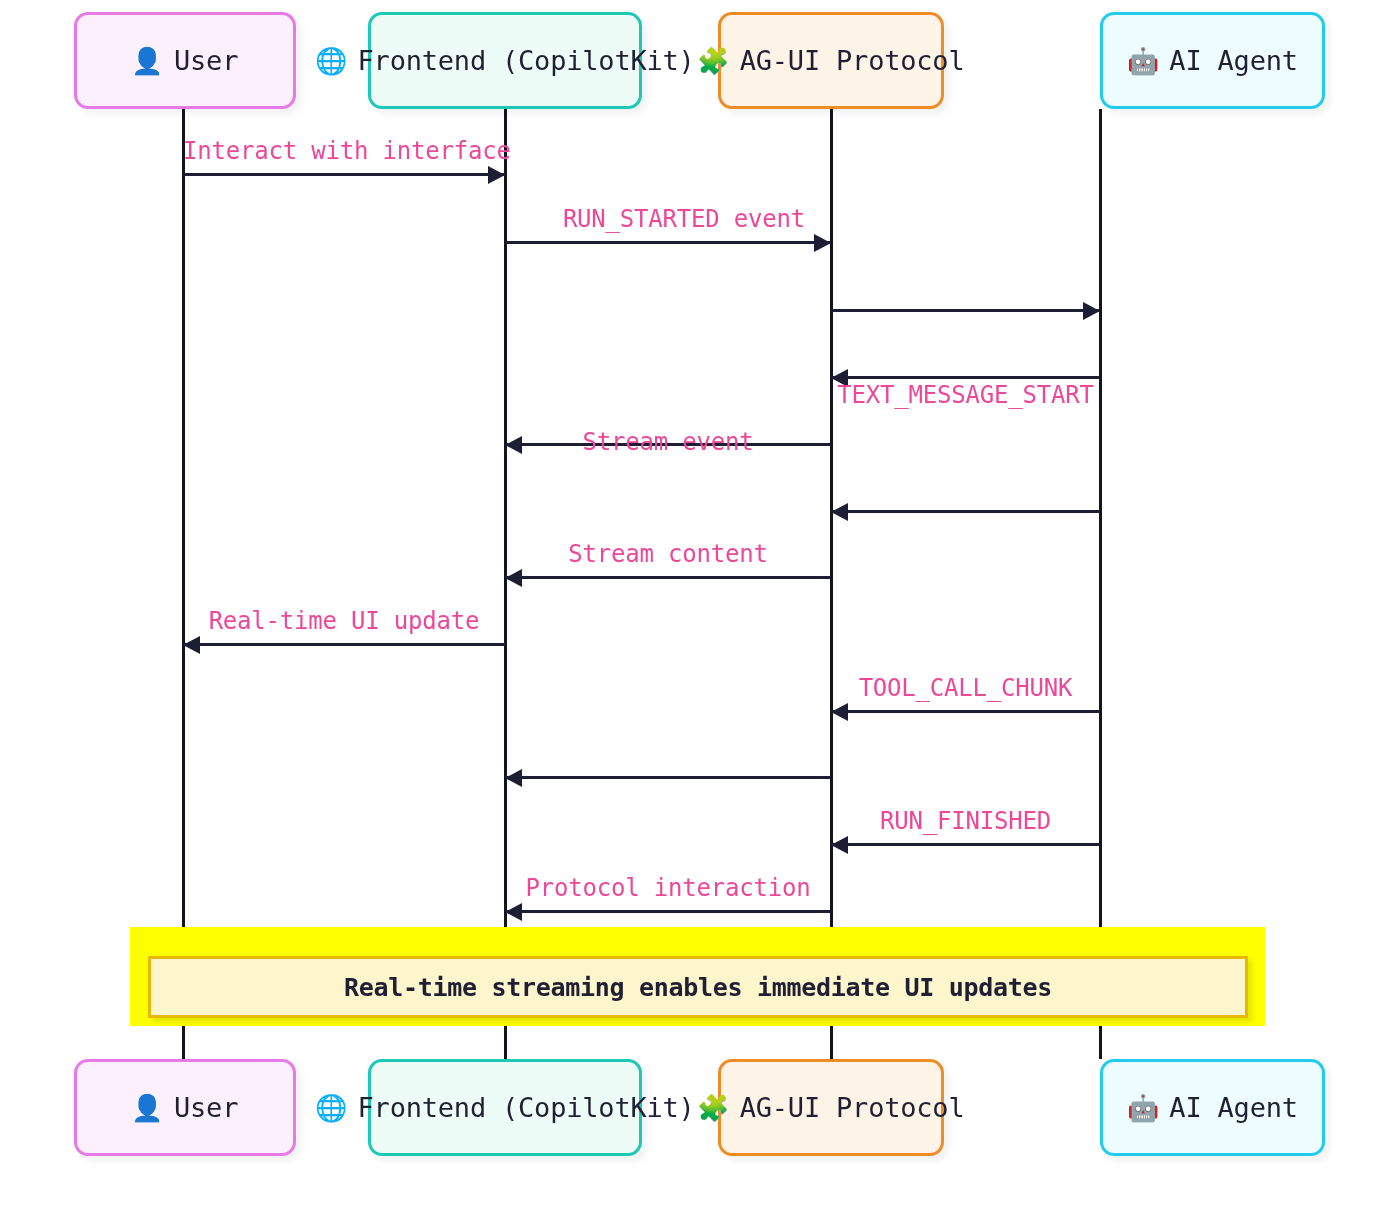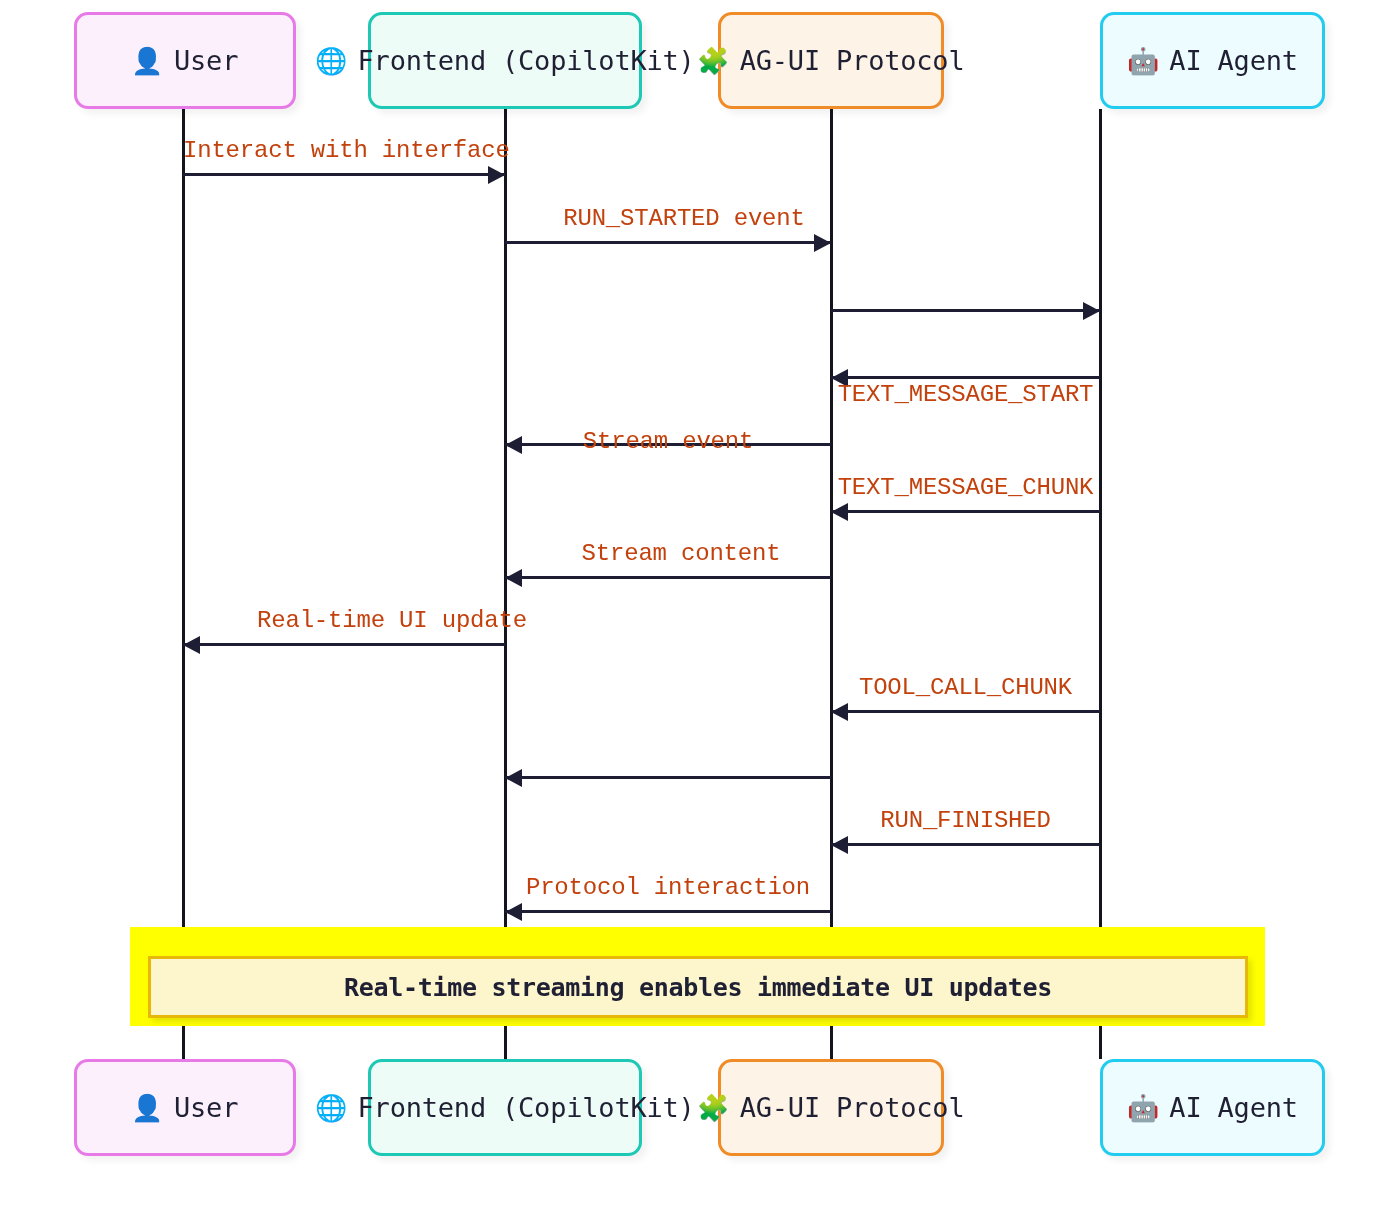--- a/index.html
+++ b/index.html
@@ -39,25 +39,24 @@
     position:absolute;
     width:0;height:0;
     border-top:9px solid transparent;
     border-bottom:9px solid transparent;
   }
   .arrow-head.right{border-left:17px solid #1d1d33;}
   .arrow-head.left{border-right:17px solid #1d1d33;}
   .msg-label{
     position:absolute;
     font-size:24px;
-    color:#c2410c;
+    color:#ec4899;
     text-align:center;
     white-space:nowrap;
     letter-spacing:-0.2px;
-    font-family:Liberation Mono, monospace;
   }
   .note-band{
     position:absolute;
     background:#ffff00;
   }
   .note-box{
     position:absolute;
     background:#fdf6cd;
     border:3px solid #0ea5e9;
     box-sizing:border-box;
@@ -118,27 +117,26 @@
     <div class="msg-line" style="left: 831px; top: 309px; width: 269px;"></div>
     <div class="arrow-head right" style="top: 301.5px; left: 1083px;"></div>
     <div class="msg-line" style="left: 831px; top: 376px; width: 269px;"></div>
     <div class="arrow-head left" style="top: 368.5px; left: 831px;"></div>
     <div class="msg-label" style="left: 831px; width: 269px; top: 340px; margin-top: 41px;">TEXT_MESSAGE_START</div>
     <div class="msg-line" style="left: 505px; top: 443px; width: 326px;"></div>
     <div class="arrow-head left" style="top: 435.5px; left: 505px;"></div>
     <div class="msg-label" style="left: 505px; width: 326px; top: 428px;">Stream event</div>
     <div class="msg-line" style="left: 831px; top: 510px; width: 269px;"></div>
     <div class="arrow-head left" style="top: 502.5px; left: 831px;"></div>
-    <div class="msg-label" style="left: 831px; width: 269px; top: 474px;">TEXT_MESSAGE_CHUNK</div>
     <div class="msg-line" style="left: 505px; top: 576px; width: 326px;"></div>
     <div class="arrow-head left" style="top: 568.5px; left: 505px;"></div>
-    <div class="msg-label" style="left: 518px; width: 326px; top: 540px; text-align: center;">Stream content</div>
+    <div class="msg-label" style="left: 505px; width: 326px; top: 540px; text-align: center;">Stream content</div>
     <div class="msg-line" style="left: 183px; top: 643px; width: 322px;"></div>
     <div class="arrow-head left" style="top: 635.5px; left: 183px;"></div>
-    <div class="msg-label" style="left: 183px; width: 322px; top: 607px; margin-left: 48px;">Real-time UI update</div>
+    <div class="msg-label" style="left: 183px; width: 322px; top: 607px;">Real-time UI update</div>
     <div class="msg-line" style="left: 831px; top: 710px; width: 269px;"></div>
     <div class="arrow-head left" style="top: 702.5px; left: 831px;"></div>
     <div class="msg-label" style="left: 831px; width: 269px; top: 674px; text-align: center;">TOOL_CALL_CHUNK</div>
     <div class="msg-line" style="left: 505px; top: 776px; width: 326px;"></div>
     <div class="arrow-head left" style="top: 768.5px; left: 505px;"></div>
     <div class="msg-line" style="left: 831px; top: 843px; width: 269px;"></div>
     <div class="arrow-head left" style="top: 835.5px; left: 831px;"></div>
     <div class="msg-label" style="left: 831px; width: 269px; top: 807px;">RUN_FINISHED</div>
     <div class="msg-line" style="left: 505px; top: 910px; width: 326px;"></div>
     <div class="arrow-head left" style="top: 902.5px; left: 505px;"></div>

